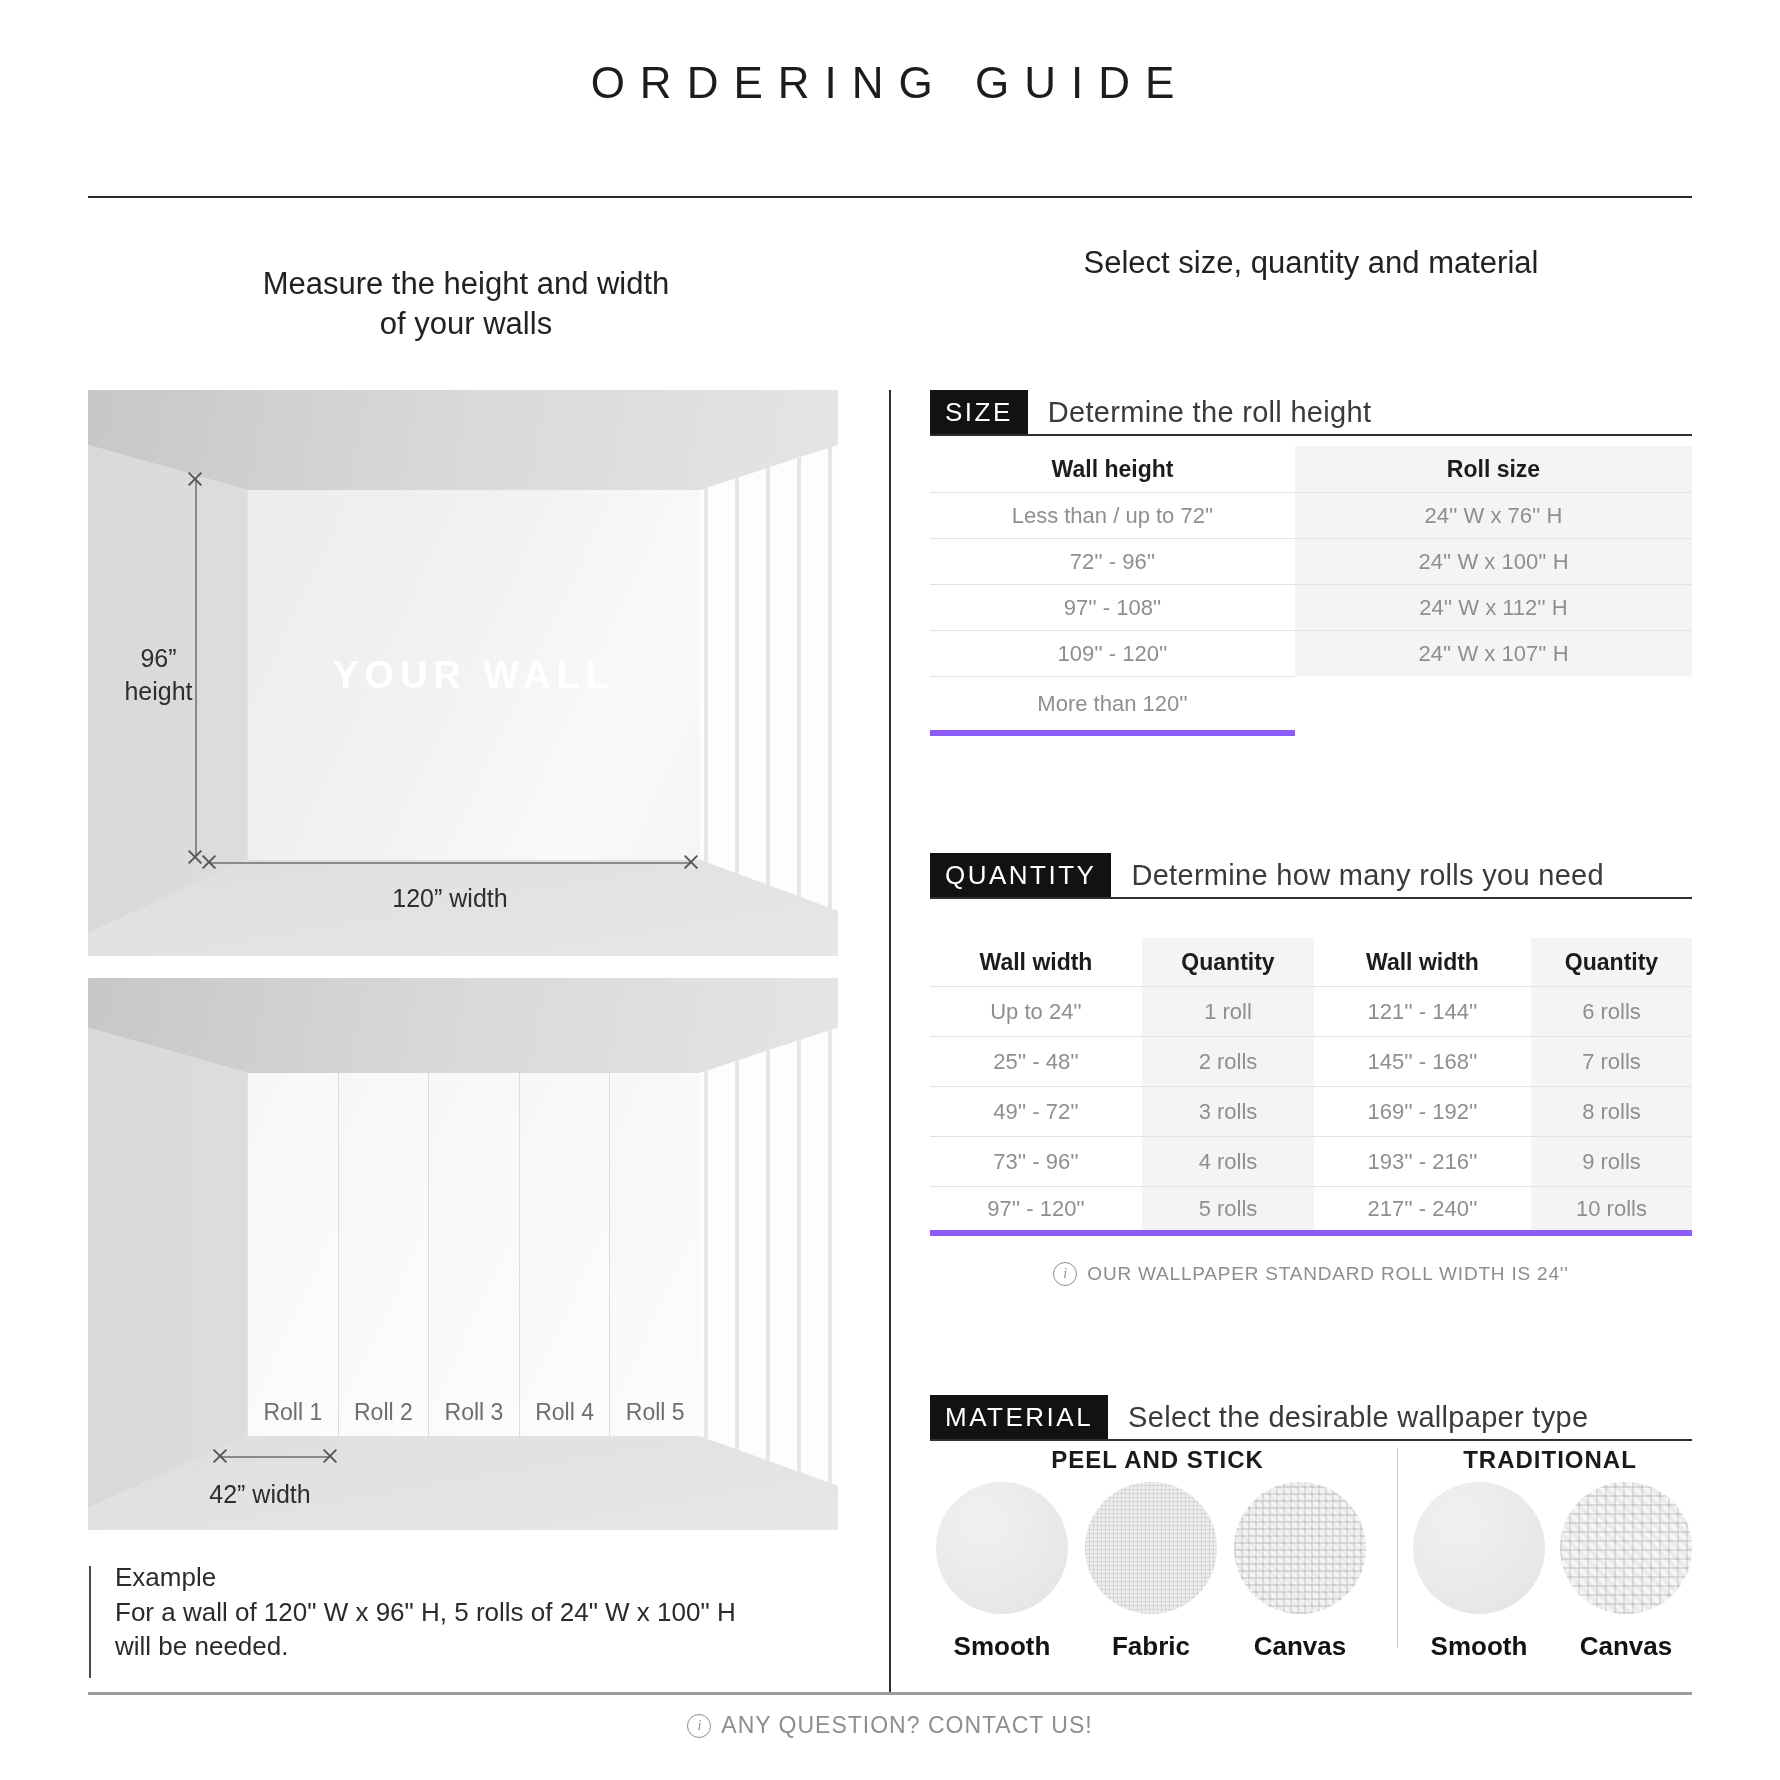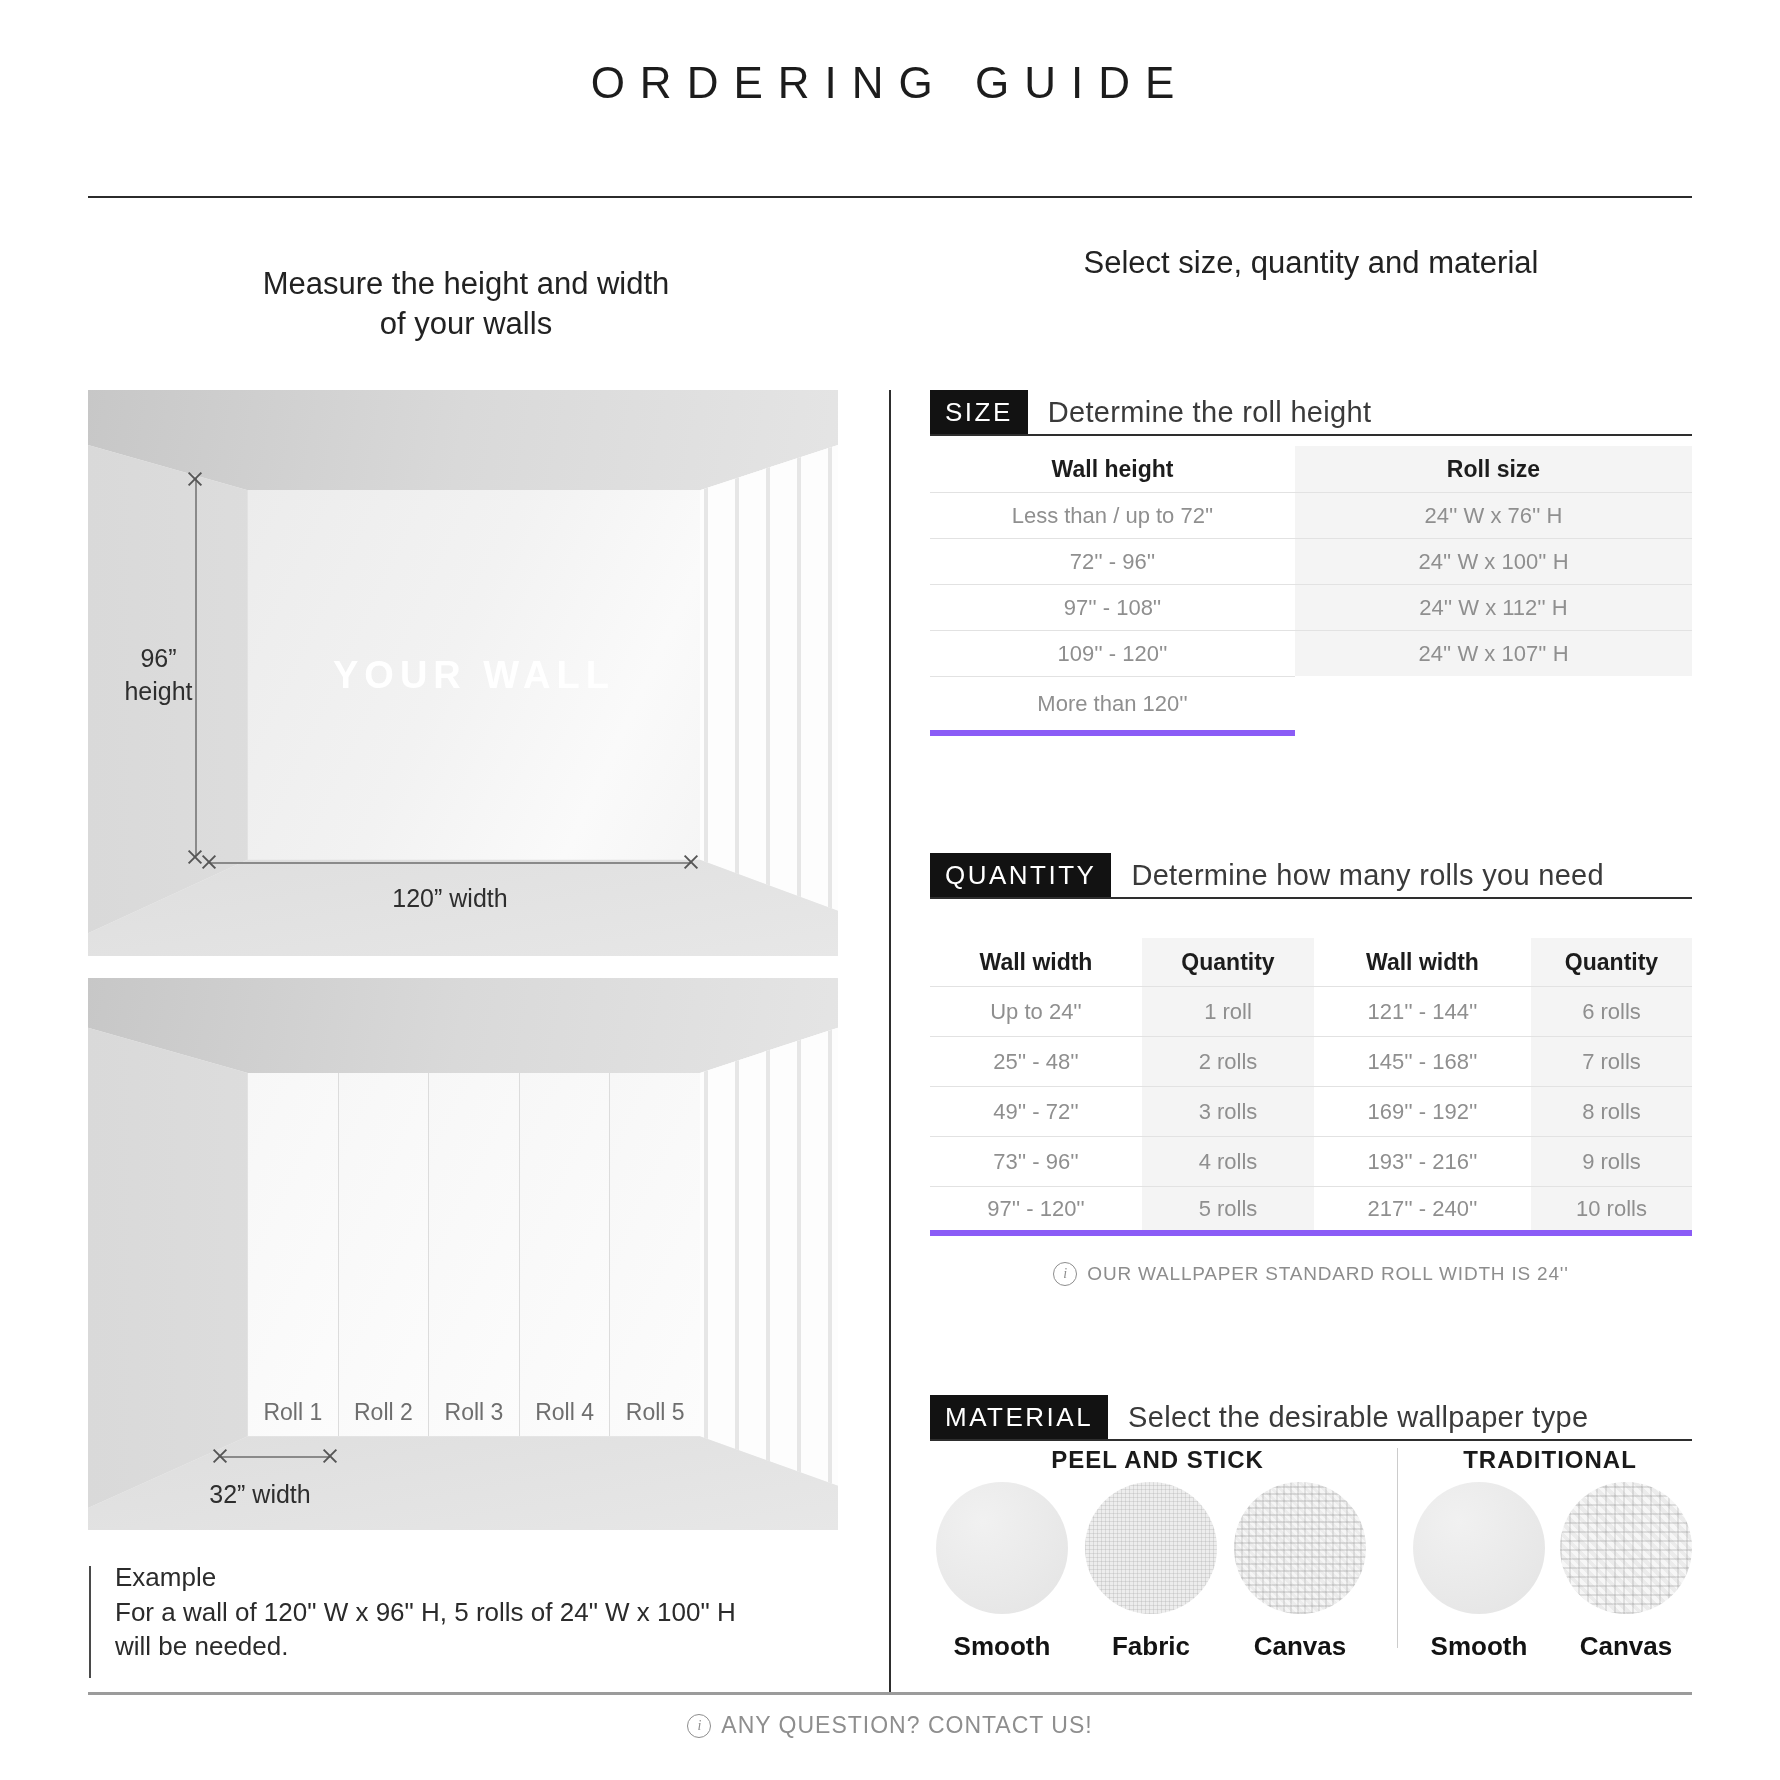--- a/index.html
+++ b/index.html
@@ -172,21 +172,21 @@
       <div class="strip">
         <div class="roll-label">Roll 5</div>
       </div>
     </div>
     <div class="shape r2-window"></div>
     <div class="shape r2-floor"></div>
 
     <div class="measure-line-h" style="left:132px;top:478px;width:110px;"></div>
     <div class="xmark" style="left:123px;top:469px;"></div>
     <div class="xmark" style="left:233px;top:469px;"></div>
-    <div class="dim-label" style="left:82px;top:500px;width:180px;">32” width</div>
+    <div class="dim-label" style="left:82px;top:500px;width:180px;">42” width</div>
   </div>
 
   <div class="example">
     <div class="example-bar"></div>
     <div class="example-text">
       <div>Example</div>
       <div>For a wall of 120" W x 96" H, 5 rolls of 24" W x 100" H</div>
       <div>will be needed.</div>
     </div>
   </div>

